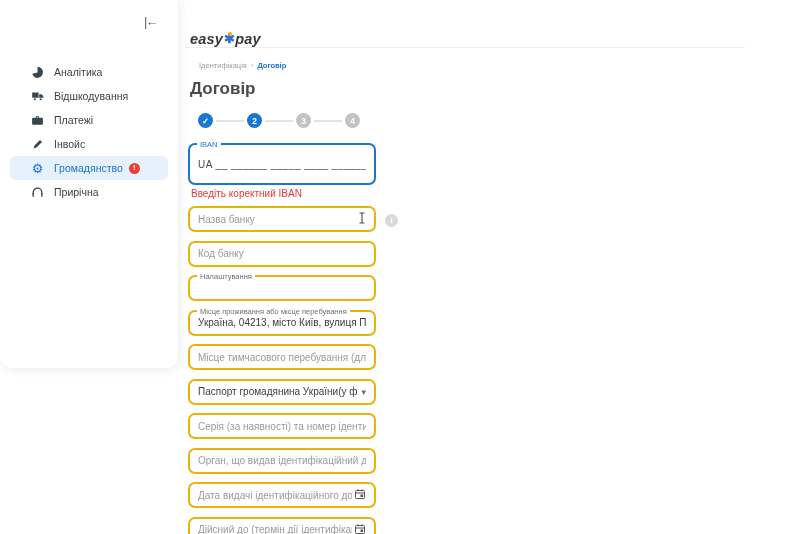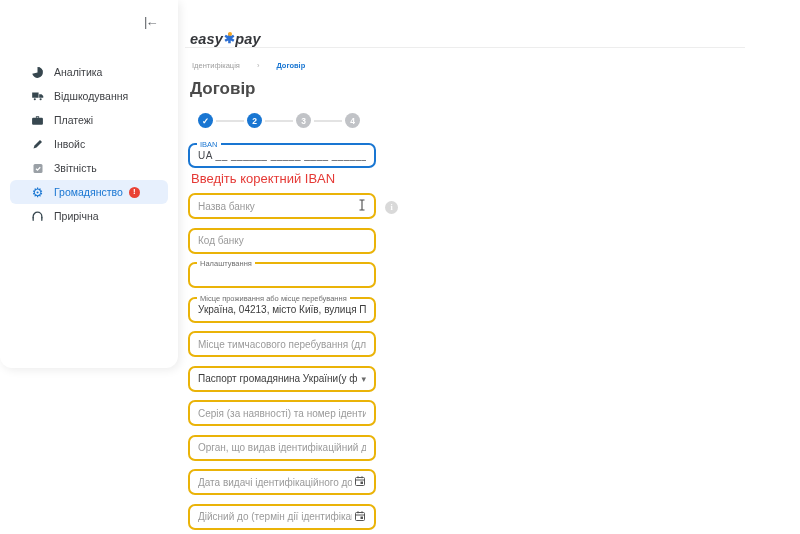--- a/index.html
+++ b/index.html
@@ -31,21 +31,21 @@
   
   .main { position:absolute; left:185px; top:0; width:560px; height:534px; background:#fff; }
   .main-header { height:48px; display:flex; align-items:flex-end; padding-left:5px;
                  border-bottom:1px solid #ededed; }
   .logo { font-style:italic; font-weight:bold; font-size:14.5px; color:#35373b;
           display:flex; align-items:flex-end; letter-spacing:0.2px; }
   .logo-star { position:relative; color:#2e6fd0; font-style:normal; font-size:13px;
                margin:0 0px 3px 1px; line-height:10px; }
   .logo-star::after { content:""; position:absolute; top:-2px; left:4px; width:4px; height:4px;
                       border-radius:50%; background:#f5a623; }
-  .breadcrumb { margin:13px 0 0 7px; font-size:7.5px; display:flex; gap:17px; align-items:center; }
+  .breadcrumb { margin:13px 0 0 14px; font-size:7.5px; display:flex; gap:4px; align-items:center; }
   .crumb-parent { color:#9e9e9e; cursor:pointer; }
   .crumb-sep { color:#b0b0b0; }
   .crumb-current { color:#1976d2; font-weight:bold; cursor:pointer; }
   .page-title { margin:9px 0 0 5px; font-size:17px; font-weight:bold; color:#4a4a4a; }
 
   
   .stepper { margin:14px 0 0 13px; display:flex; align-items:center; }
   .step-circle { width:15px; height:15px; border-radius:50%; color:#fff;
                  display:flex; align-items:center; justify-content:center;
                  font-size:8.5px; font-weight:bold; flex:0 0 15px; }
@@ -56,24 +56,24 @@
   
   .form { margin:15px 0 0 3px; width:188px; }
   .field { position:relative; width:188px; height:26px; border:2px solid #eab308;
            border-radius:7px; background:#fff; display:flex; align-items:center;
            padding:0 8px; margin-bottom:8.5px; cursor:text; }
   .field .text { font-size:10px; white-space:nowrap; overflow:hidden; flex:1 1 auto; }
   .placeholder { color:#9a9a9a; }
   .value { color:#3c3c3c; }
   .flabel { position:absolute; top:-5px; left:7px; font-size:7.5px; color:#6f6f6f;
             background:#fff; padding:0 3px; white-space:nowrap; }
-  .field.focused { border:2px solid #1976d2; height:25px; margin-bottom:0; }
+  .field.focused { border:2px solid #1976d2; height:42px; margin-bottom:0; }
   .field.focused .flabel { color:#1976d2; }
   .field.focused .text { color:#44474d; letter-spacing:0.5px; }
-  .error-text { color:#e53935; font-size:13px; margin:3px 2px 7px 3px; }
+  .error-text { color:#e53935; font-size:10px; margin:3px 2px 7px 3px; }
   .caret { margin-left:auto; color:#6b6b6b; font-size:9px; flex:0 0 auto; padding-left:4px; cursor:pointer; }
   .cal { margin-left:auto; flex:0 0 auto; padding-left:2px; cursor:pointer; background:#fff; }
   .info-bubble { position:absolute; right:-24px; top:6px; width:13px; height:13px;
                  border-radius:50%; background:#d9d9d9; color:#fff; font-size:8px;
                  font-weight:bold; display:flex; align-items:center; justify-content:center;
                  font-family:"Liberation Serif", serif; cursor:pointer; }
   .mouse-ibeam { margin-left:6px; flex:0 0 auto; }
   .field.select-field { cursor:pointer; }
 </style>
 </head>
@@ -118,29 +118,20 @@
 
     <div class="nav-item">
       <span class="ic">
         <svg width="12" height="12" viewBox="0 0 24 24" fill="currentColor">
             <path d="M3 21l2-6 11-11 4 4-11 11-6 2z"></path>
           </svg>
       </span>
       <span>Інвойс</span>
     </div>
 
-    <div class="nav-item">
-      <span class="ic ic-light">
-        <svg width="12" height="13" viewBox="0 0 24 24">
-            <rect x="3" y="3" width="18" height="18" rx="3" fill="currentColor"></rect>
-            <path d="M8 12.5l3 3 5.5-6" stroke="#fff" stroke-width="2.4" fill="none"></path>
-          </svg>
-      </span>
-      <span>Звітність</span>
-    </div>
 
     <div class="nav-item selected">
       <span class="ic gear-glyph">⚙</span>
       <span>Громадянство</span>
       <span class="badge">!</span>
     </div>
 
     <div class="nav-item">
       <span class="ic">
         <svg width="13" height="13" viewBox="0 0 24 24" fill="none" stroke="currentColor" stroke-width="2.4">

